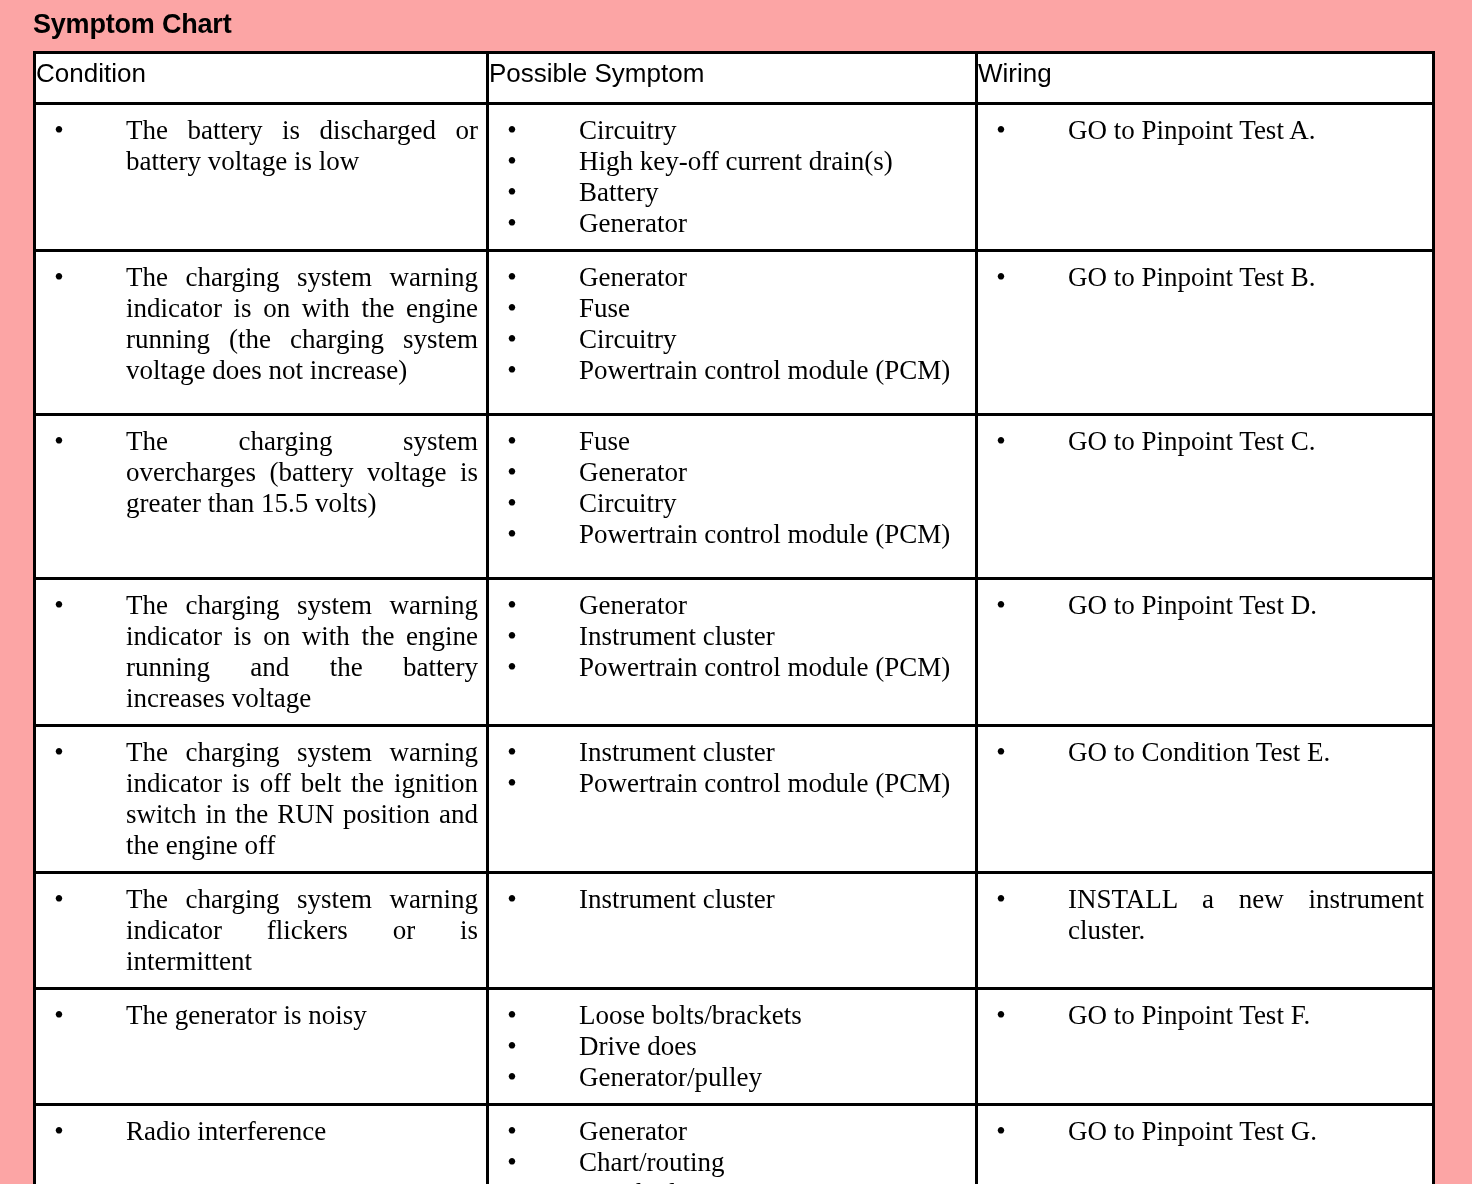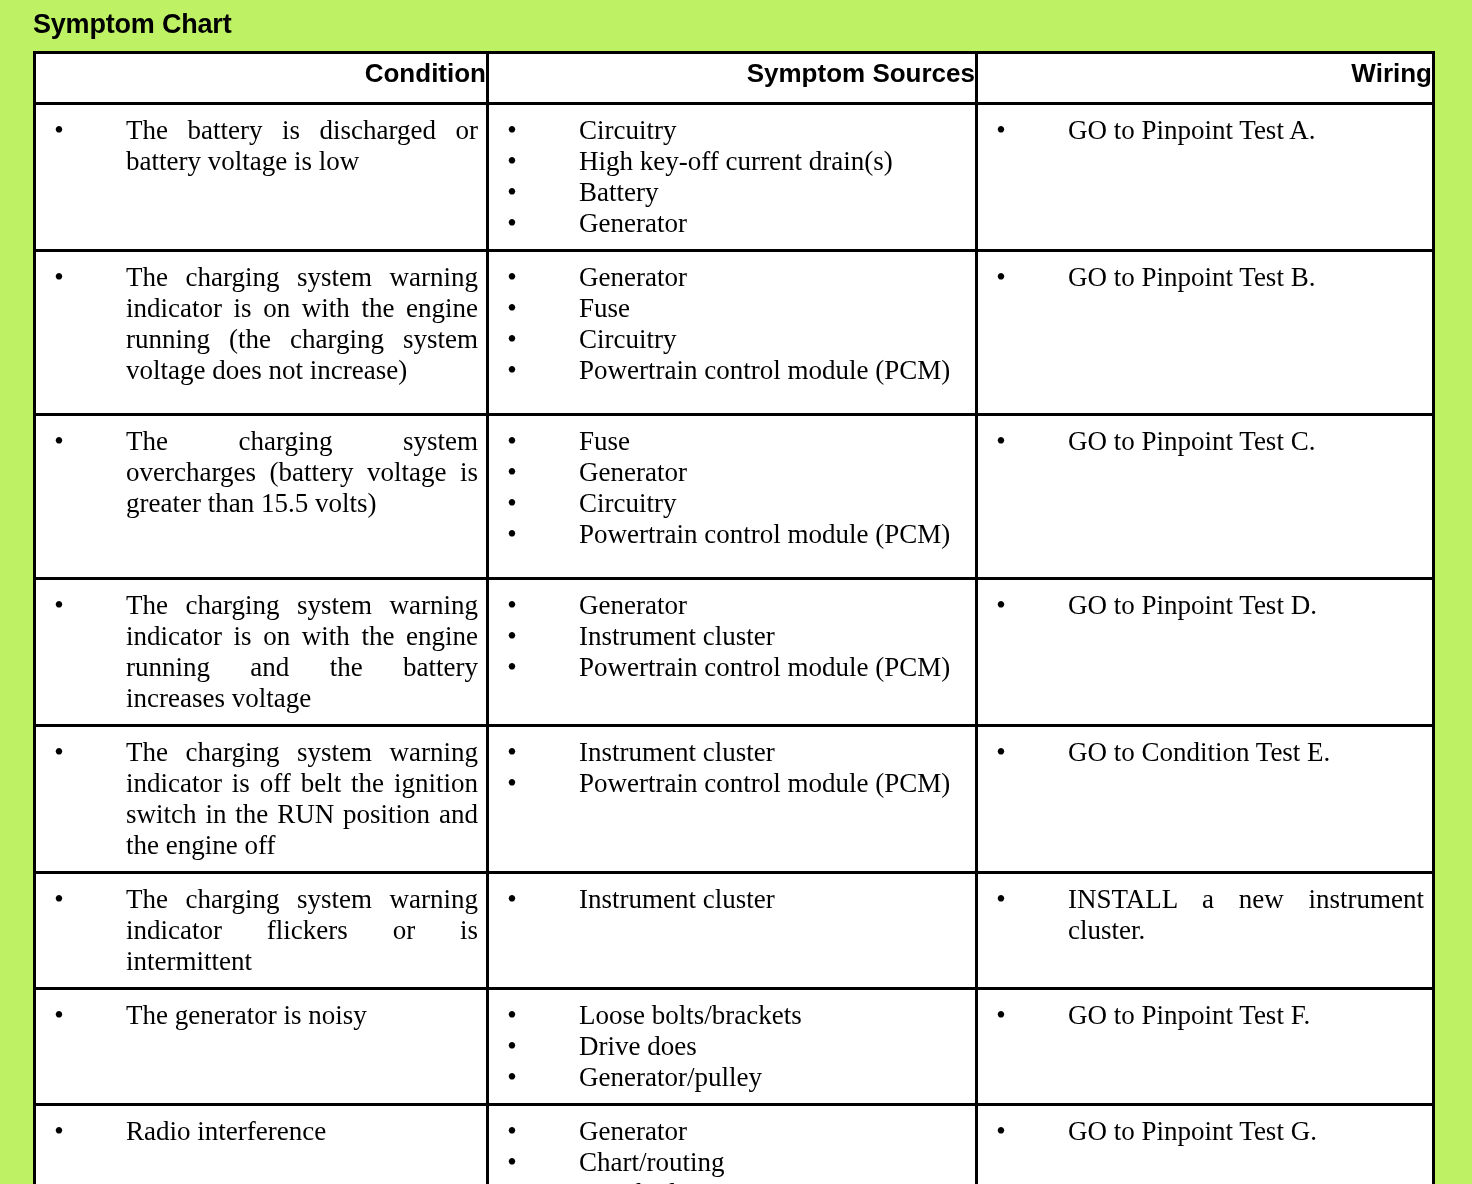--- a/index.html
+++ b/index.html
@@ -11,21 +11,21 @@
     width: 1472px;
     height: 1184px;
     font-family: "Liberation Serif", serif;
     color: #000000;
     overflow: hidden;
   }
   .page {
     position: relative;
     width: 1472px;
     height: 1184px;
-    background: #bef264;
+    background: #fca5a5;
   }
   .page-title {
     position: absolute;
     left: 33px;
     top: 8px;
     font-family: "Liberation Sans", sans-serif;
     font-weight: bold;
     font-size: 27px;
     letter-spacing: -0.2px;
     line-height: 32px;
@@ -45,23 +45,23 @@
   .symptom-table col.c-act  { width: 457px; }
 
   .symptom-table th,
   .symptom-table td {
     border: 3px solid #000000;
     vertical-align: top;
     padding: 0;
     background: #ffffff;
   }
   .symptom-table thead th {
-    text-align: right;
+    text-align: left;
     font-family: "Liberation Sans", sans-serif;
-    font-weight: bold;
+    font-weight: normal;
     font-size: 26px;
     line-height: 30px;
     height: 42px;
     padding: 4px 0 2px 0;
     border-bottom-width: 3px;
   }
   .cell-list {
     list-style: none;
     margin: 0;
     padding: 10px 8px 10px 0;
@@ -109,21 +109,21 @@
 
   <table class="symptom-table">
     <colgroup>
       <col class="c-cond">
       <col class="c-src">
       <col class="c-act">
     </colgroup>
     <thead>
       <tr>
         <th>Condition</th>
-        <th>Symptom Sources</th>
+        <th>Possible Symptom</th>
         <th>Wiring</th>
       </tr>
     </thead>
     <tbody id="table-body">
         <tr class="r0">
           <td>
             <ul class="cell-list">
               <li>
                 <span class="bullet">•</span>
                 <span class="li-text">The battery is discharged or battery voltage is low</span>

